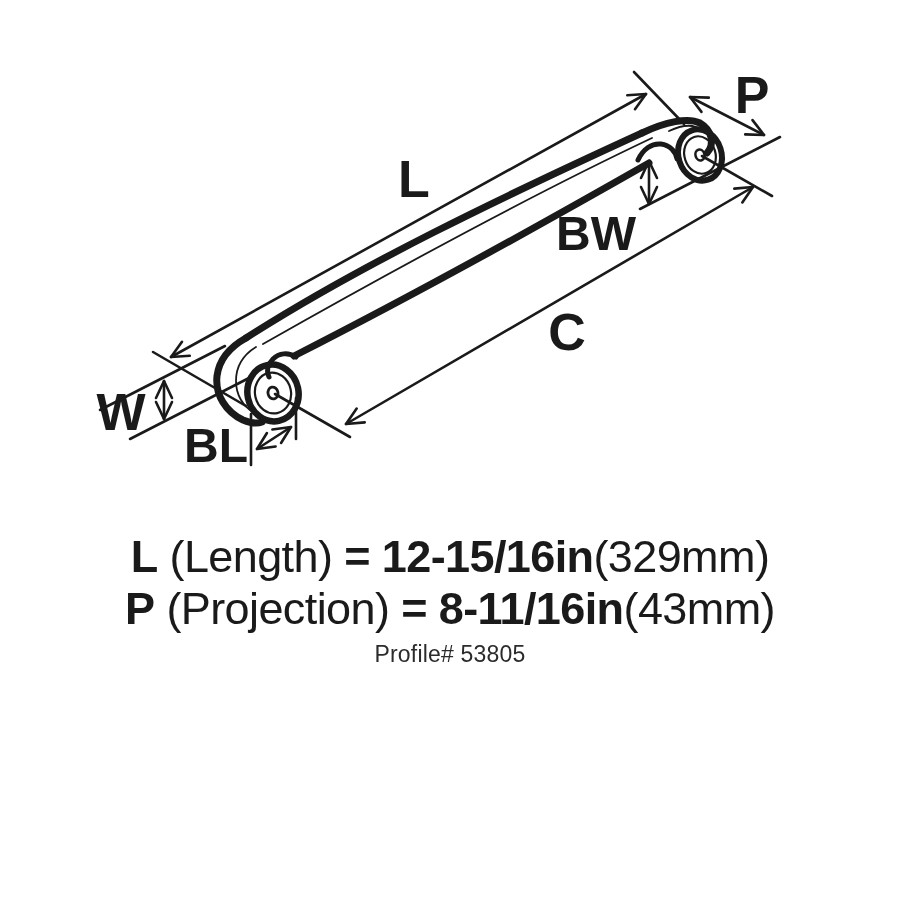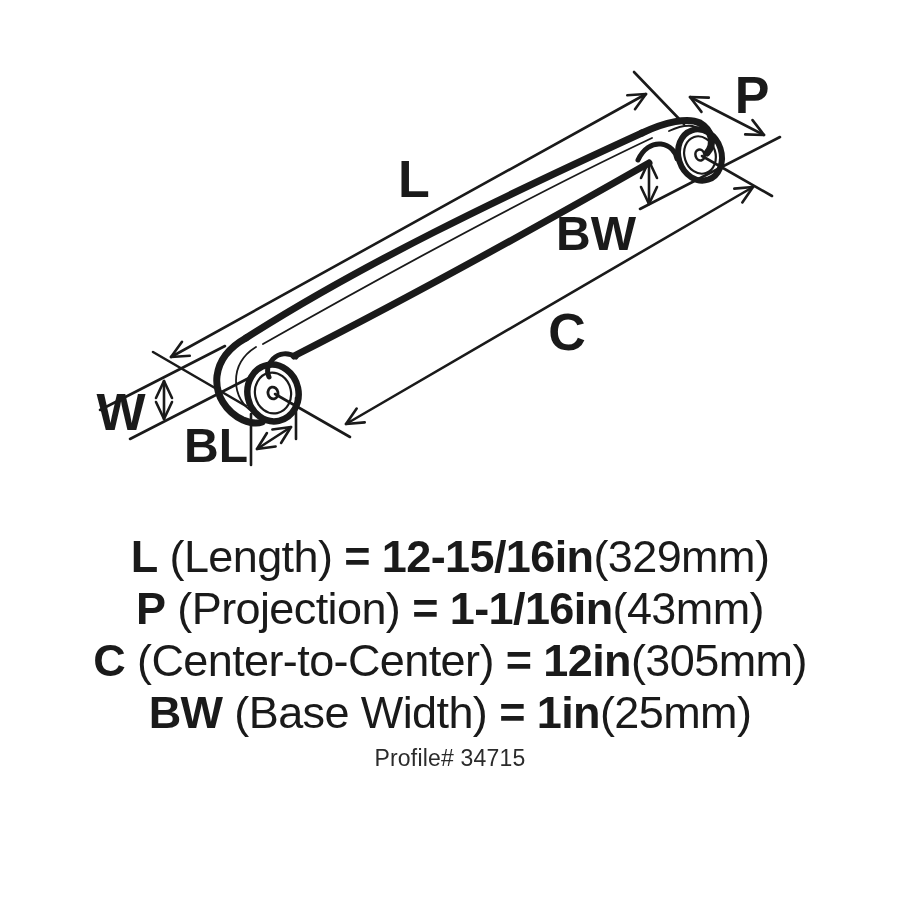--- a/index.html
+++ b/index.html
@@ -95,23 +95,21 @@
       <text class="dimlabel" x="121" y="430" text-anchor="middle">W</text>
       <text class="dimlabel small" x="216" y="462" text-anchor="middle">BL</text>
     </svg>
   </div>
 
   <div class="specs">
 
     <div class="spec-row"><span class="b">L</span> <span>(Length)</span> <span class="b">=</span> <span class="b">12-15/16in</span><span>(329mm)</span></div>
 
 
-    <div class="spec-row"><span class="b">P</span> <span>(Projection)</span> <span class="b">=</span> <span class="b">1-1/16in</span><span>(43mm)</span></div>
-
-    <div class="spec-row"><span class="b">C</span> <span>(Center-to-Center)</span> <span class="b">=</span> <span class="b">12in</span><span>(305mm)</span></div>
+    <div class="spec-row"><span class="b">P</span> <span>(Projection)</span> <span class="b">=</span> <span class="b">8-11/16in</span><span>(43mm)</span></div>
 
 
-    <div class="spec-row"><span class="b">BW</span> <span>(Base Width)</span> <span class="b">=</span> <span class="b">1in</span><span>(25mm)</span></div>
 
-    <div class="profile">Profile# 34715</div>
+
+    <div class="profile">Profile# 53805</div>
   </div>
 
 </div>
 
 </body></html>

